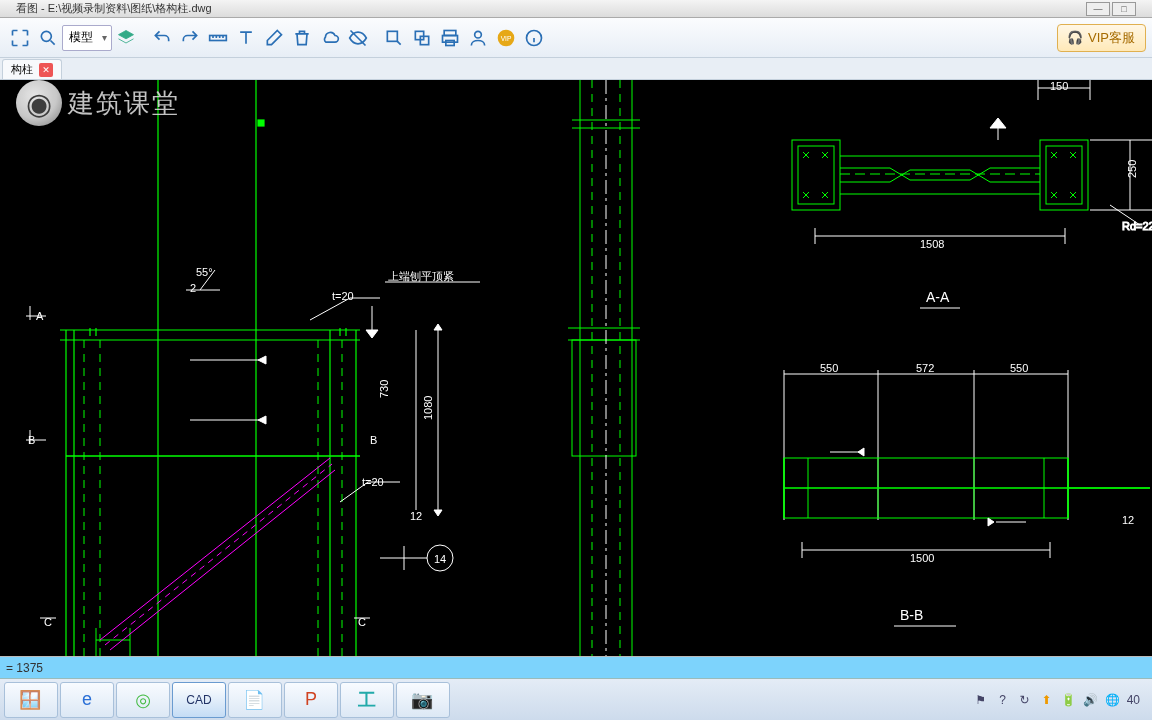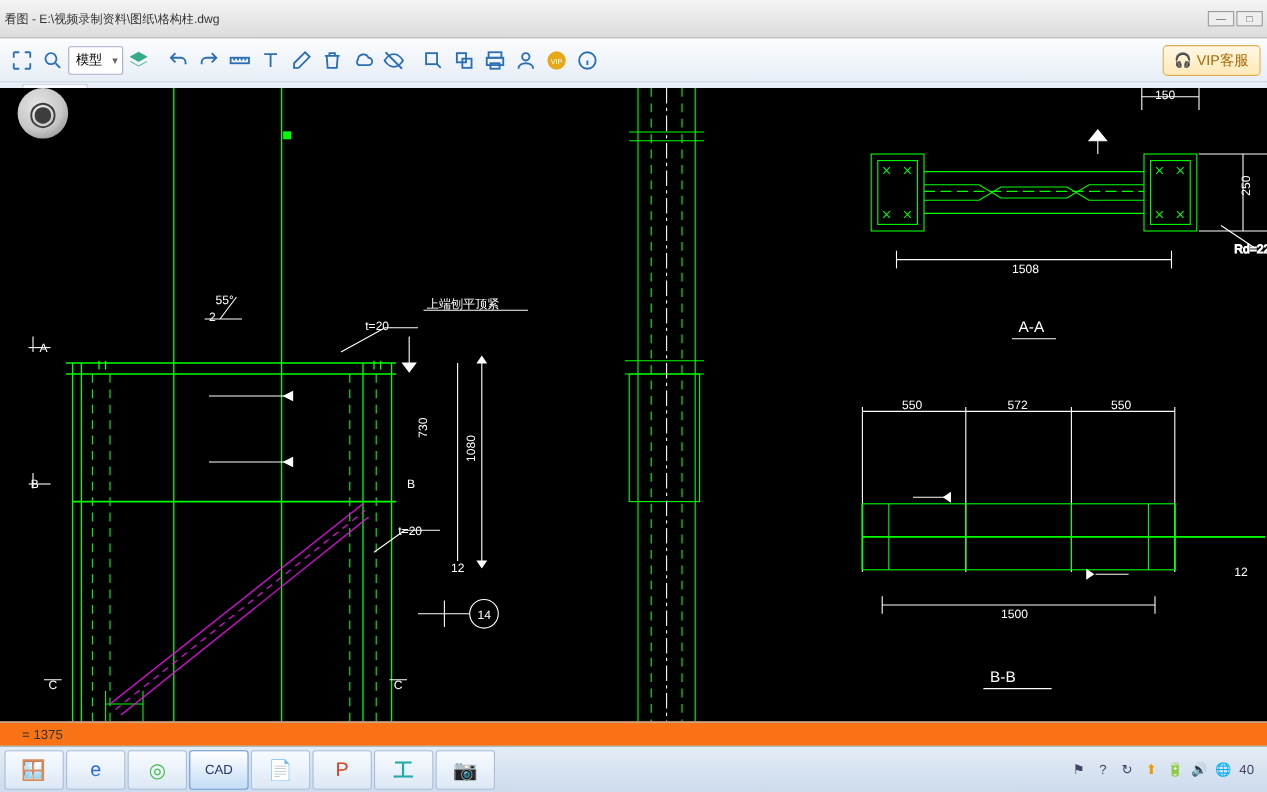--- a/index.html
+++ b/index.html
@@ -1,34 +1,34 @@
 <!DOCTYPE html>
 <html><head>
 <meta charset="utf-8">
 <style>
 *{margin:0;padding:0;box-sizing:border-box;font-family:"Microsoft YaHei",Arial,sans-serif}
 body{width:1152px;height:720px;background:#e8e8e8;position:relative;overflow:hidden}
-.titlebar{height:35px;background:linear-gradient(#f4f4f4,#dcdcdc);border-bottom:1px solid #aaa;display:flex;align-items:center;padding:0 4px;font-size:11px;color:#333}
+.titlebar{height:18px;background:linear-gradient(#f4f4f4,#dcdcdc);border-bottom:1px solid #aaa;display:flex;align-items:center;padding:0 16px;font-size:11px;color:#333}
 .titlebar .spacer{flex:1}
 .winbtn{width:24px;height:14px;border:1px solid #999;background:#eee;margin-left:2px;display:flex;align-items:center;justify-content:center;font-size:9px;color:#555}
 .toolbar{height:40px;background:linear-gradient(#fbfcfe,#e7eef6);border-bottom:1px solid #c4d0dc;display:flex;align-items:center;padding:0 6px;gap:0}
 .tbtn{width:28px;height:28px;display:flex;align-items:center;justify-content:center;border-radius:3px;color:#2a6fb5}
 .tbtn svg{width:20px;height:20px}
 .modelsel{height:26px;border:1px solid #aac;background:#fff;font-size:12px;padding:0 18px 0 6px;display:flex;align-items:center;position:relative;border-radius:2px}
 .modelsel:after{content:"▾";position:absolute;right:4px;font-size:10px;color:#666}
 .vipbtn{margin-left:auto;height:28px;padding:0 10px;border:1px solid #e0b050;background:linear-gradient(#fff7e6,#ffe9b8);border-radius:4px;display:flex;align-items:center;gap:4px;font-size:13px;color:#a66b00}
-.tabbar{height:22px;background:#e8eef5;border-bottom:1px solid #c4d0dc;display:flex;align-items:flex-end;padding-left:20px}
+.tabbar{height:22px;background:#e8eef5;border-bottom:1px solid #c4d0dc;display:flex;align-items:flex-end;padding-left:2px}
 .tab{height:20px;background:#f7f9fc;border:1px solid #c4d0dc;border-bottom:none;padding:0 8px;font-size:11px;display:flex;align-items:center;gap:6px;border-radius:3px 3px 0 0}
 .tab .close{width:14px;height:14px;background:#e55;color:#fff;display:flex;align-items:center;justify-content:center;font-size:9px;border-radius:2px}
 .canvas{position:absolute;left:0;top:80px;right:0;height:576px;background:#000;overflow:hidden}
 .canvas svg{width:100%;height:100%}
 .watermark{position:absolute;left:16px;top:0px;display:flex;align-items:center;gap:6px;opacity:.9;z-index:5}
 .watermark .logo{width:46px;height:46px;border-radius:50%;background:radial-gradient(circle at 40% 35%,#fff 0%,#ddd 55%,#888 100%);display:flex;align-items:center;justify-content:center;font-size:30px;color:#444}
 .watermark .txt{font-size:26px;color:#d8d8d8;letter-spacing:2px;font-weight:500}
-.cmdline{position:absolute;left:0;top:656px;right:0;height:22px;background:#f97316;border-top:1px solid #bbb;display:flex;align-items:center;font-size:12px;color:#333;padding:0 20px}
+.cmdline{position:absolute;left:0;top:656px;right:0;height:22px;background:#7dd3fc;border-top:1px solid #bbb;display:flex;align-items:center;font-size:12px;color:#333;padding:0 6px}
 .taskbar{position:absolute;left:0;bottom:0;right:0;height:42px;background:linear-gradient(#e4ecf6,#cddbec);border-top:1px solid #9bb;display:flex;align-items:center;padding:0 4px;gap:2px}
 .tbitem{width:54px;height:36px;border:1px solid #a8c0da;background:linear-gradient(#f8fbff,#dce8f5);border-radius:3px;display:flex;align-items:center;justify-content:center;font-size:18px}
 .tbitem.active{background:linear-gradient(#fff,#c4dcf5);border-color:#6a9bd0}
 .tray{margin-left:auto;display:flex;align-items:center;gap:6px;padding-right:8px;color:#446;font-size:12px}
 .trayico{width:16px;height:16px;display:flex;align-items:center;justify-content:center}
 .dimtxt{fill:#fff;font-size:11px;font-family:Arial}
 .section{fill:#fff;font-size:14px}
 </style>
 </head>
 <body>
@@ -151,20 +151,21 @@
 <div class="tabbar">
   <div class="tab">
     <span>构柱</span>
     <span class="close">✕</span>
   </div>
 </div>
 
 <div class="canvas">
   <div class="watermark">
     <div class="logo">◉</div>
+    <div class="txt">建筑课堂</div>
   </div>
 
   <svg viewBox="0 0 1152 576">
 
     <g stroke="#0f0" stroke-width="1.2" fill="none">
 
       <line x1="158" y1="0" x2="158" y2="576" stroke="#0f0"></line>
       <line x1="256" y1="0" x2="256" y2="576" stroke="#0f0"></line>
 
       <rect x="258" y="40" width="6" height="6" fill="#0f0"></rect>

